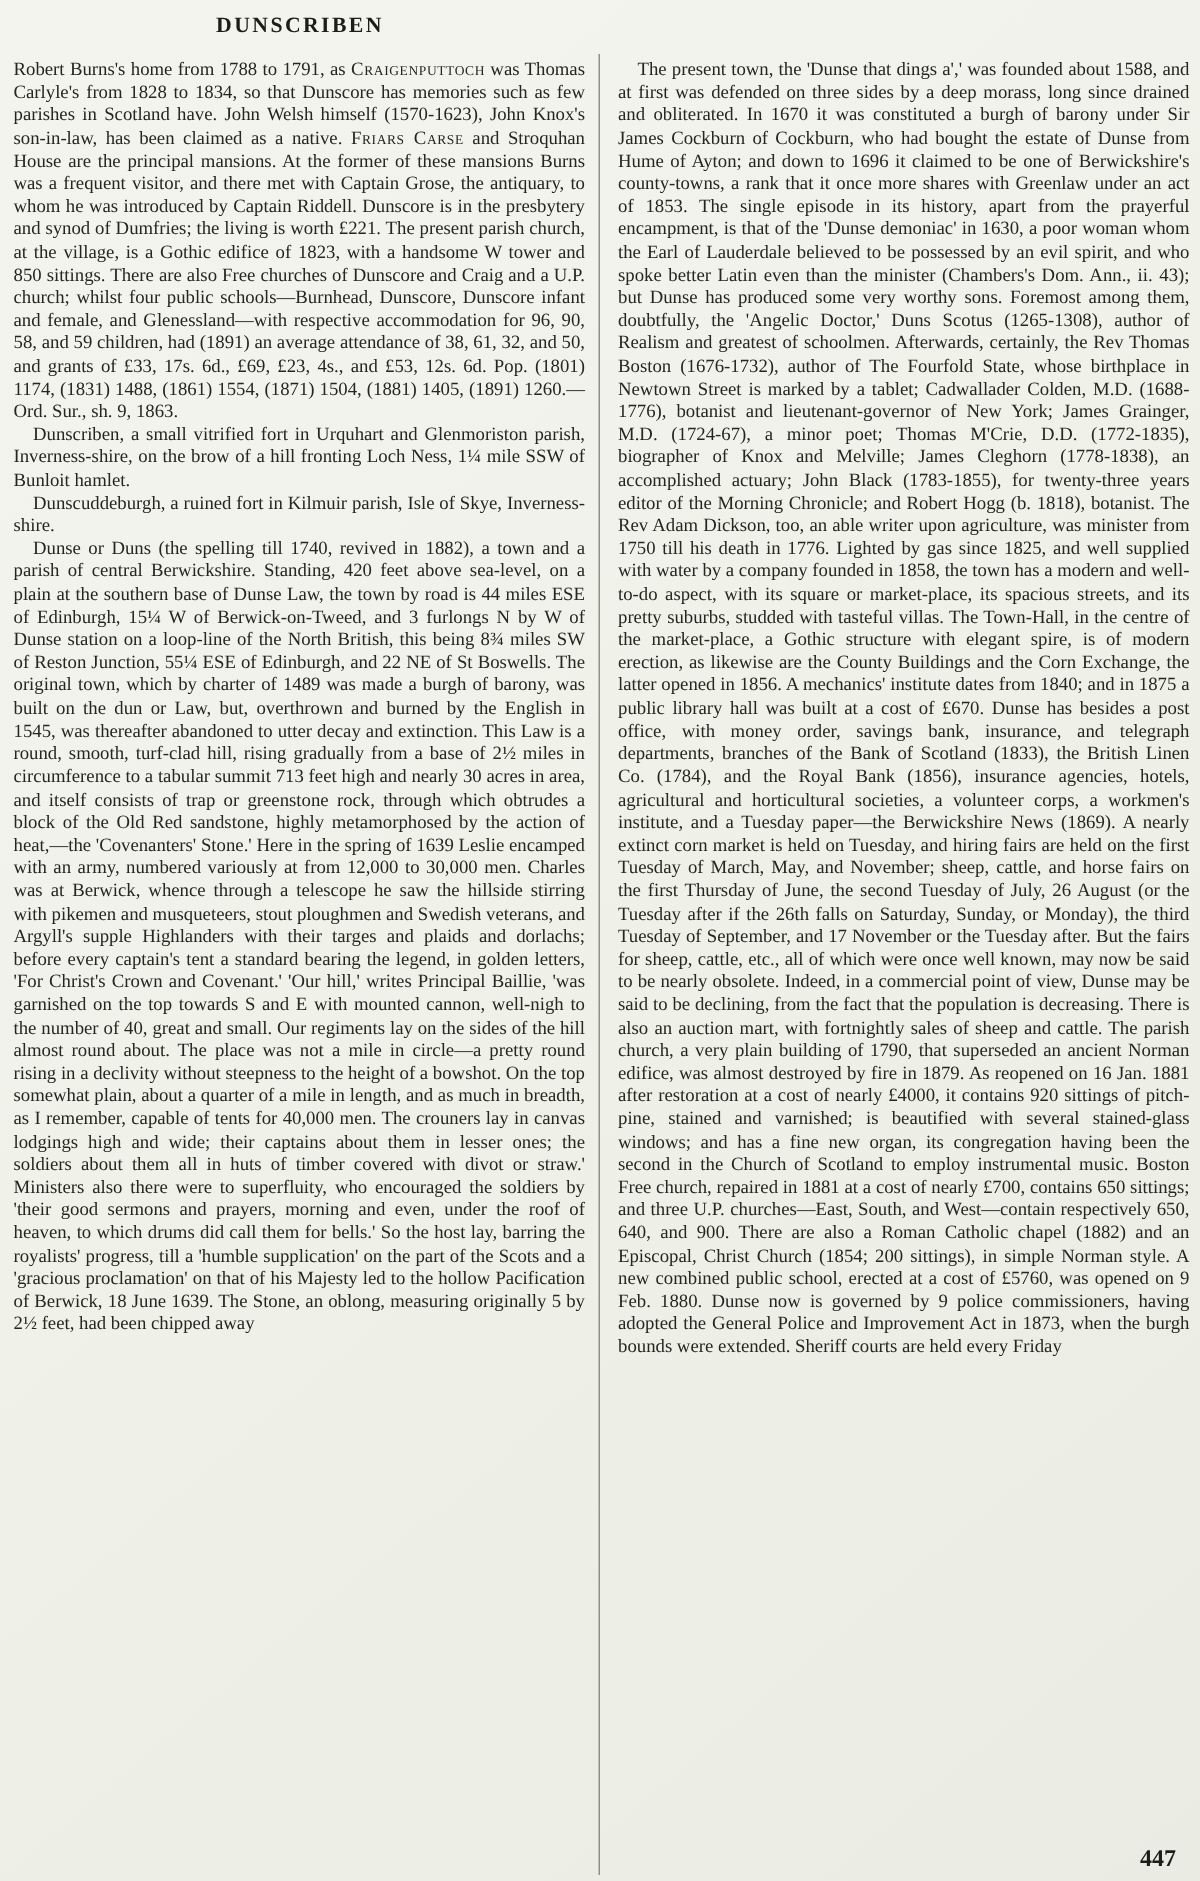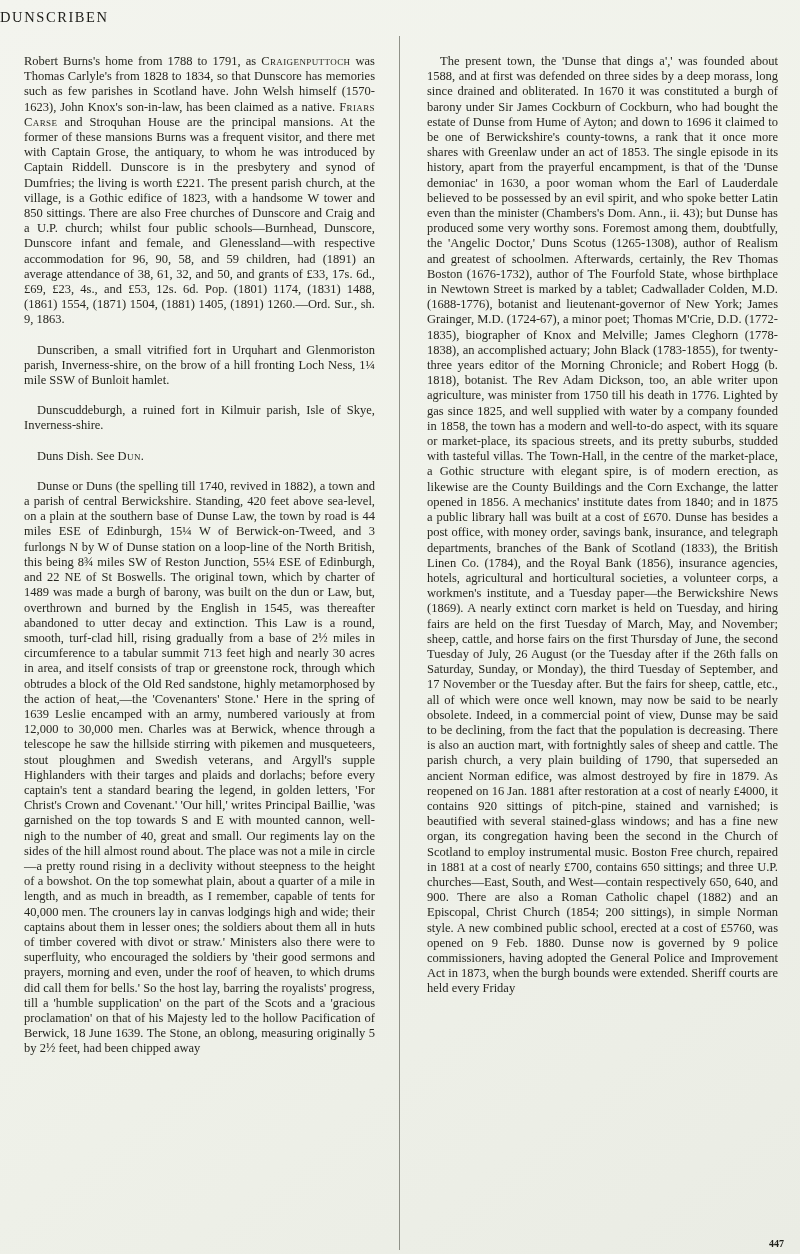--- a/index.html
+++ b/index.html
@@ -15,21 +15,22 @@
     color: #24241f;
     overflow: hidden;
   }
   .running-heads {
     display: flex;
     padding-top: 9px;
     height: 26px;
   }
   .running-head {
     width: 50%;
-    font-weight: normal;
+    text-align: center;
+    font-weight: bold;
     font-size: 14.5px;
     letter-spacing: 1.6px;
     color: #1c1c18;
   }
   .divider {
     position: absolute;
     top: 36px; bottom: 4px;
     left: 399px; width: 1px;
     background: #8f9188;
   }
@@ -43,50 +44,49 @@
     width: 400px;
     font-size: 12.5px;
     line-height: 15.2px;
     text-align: justify;
     hyphens: auto;
     -webkit-hyphens: auto;
     color: #26261f;
   }
   .col.left  { padding: 0 10px 0 9px; }
   .col.right { padding: 0 7px 0 12px; }
-  p.para { margin: 15px; }
+  p.para { margin: 0; }
   p.para.indent { text-indent: 13px; }
   .bold { font-weight: normal; }
   .italic { }
   .smallcaps { font-variant: small-caps; letter-spacing: 0.4px; }
   .page-number {
     position: absolute;
     right: 16px; bottom: 5px;
-    font-size: 10px;
+    font-size: 16px;
     font-weight: bold;
     color: #1e1e19;
   }
 </style>
 </head>
 <body>
 
 <div class="page">
 
   <div class="running-heads">
     <div class="running-head">DUNSCRIBEN</div>
   </div>
 
   <div class="divider"></div>
 
   <div class="columns">
     <div class="col left">
         <p class="para"><span>Robert Burns's home from 1788 to 1791, as </span><span class="smallcaps">Craigenputtoch</span><span> was Thomas Carlyle's from 1828 to 1834, so that Dunscore has memories such as few parishes in Scotland have. John Welsh himself (1570-1623), John Knox's son-in-law, has been claimed as a native. </span><span class="smallcaps">Friars Carse</span><span> and Stroquhan House are the principal mansions. At the former of these mansions Burns was a frequent visitor, and there met with Captain Grose, the antiquary, to whom he was introduced by Captain Riddell. Dunscore is in the presbytery and synod of Dumfries; the living is worth £221. The present parish church, at the village, is a Gothic edifice of 1823, with a handsome W tower and 850 sittings. There are also Free churches of Dunscore and Craig and a U.P. church; whilst four public schools—Burnhead, Dunscore, Dunscore infant and female, and Glenessland—with respective accommodation for 96, 90, 58, and 59 children, had (1891) an average attendance of 38, 61, 32, and 50, and grants of £33, 17s. 6d., £69, £23, 4s., and £53, 12s. 6d. Pop. (1801) 1174, (1831) 1488, (1861) 1554, (1871) 1504, (1881) 1405, (1891) 1260.—</span><span class="italic">Ord. Sur.</span><span>, sh. 9, 1863.</span></p>
         <p class="para indent"><span class="bold">Dunscriben,</span><span> a small vitrified fort in Urquhart and Glenmoriston parish, Inverness-shire, on the brow of a hill fronting Loch Ness, 1¼ mile SSW of Bunloit hamlet.</span></p>
         <p class="para indent"><span class="bold">Dunscuddeburgh,</span><span> a ruined fort in Kilmuir parish, Isle of Skye, Inverness-shire.</span></p>
-        <p class="para indent"><span class="bold">Duns Dish.</span><span> See </span><span class="smallcaps">Dun</span><span>.</span></p>
         <p class="para indent"><span class="bold">Dunse or Duns</span><span> (the spelling till 1740, revived in 1882), a town and a parish of central Berwickshire. Standing, 420 feet above sea-level, on a plain at the southern base of Dunse Law, the town by road is 44 miles ESE of Edinburgh, 15¼ W of Berwick-on-Tweed, and 3 furlongs N by W of Dunse station on a loop-line of the North British, this being 8¾ miles SW of Reston Junction, 55¼ ESE of Edinburgh, and 22 NE of St Boswells. The original town, which by charter of 1489 was made a burgh of barony, was built on the </span><span class="italic">dun</span><span> or Law, but, overthrown and burned by the English in 1545, was thereafter abandoned to utter decay and extinction. This Law is a round, smooth, turf-clad hill, rising gradually from a base of 2½ miles in circumference to a tabular summit 713 feet high and nearly 30 acres in area, and itself consists of trap or greenstone rock, through which obtrudes a block of the Old Red sandstone, highly metamorphosed by the action of heat,—the 'Covenanters' Stone.' Here in the spring of 1639 Leslie encamped with an army, numbered variously at from 12,000 to 30,000 men. Charles was at Berwick, whence through a telescope he saw the hillside stirring with pikemen and musqueteers, stout ploughmen and Swedish veterans, and Argyll's supple Highlanders with their targes and plaids and dorlachs; before every captain's tent a standard bearing the legend, in golden letters, 'For Christ's Crown and Covenant.' 'Our hill,' writes Principal Baillie, 'was garnished on the top towards S and E with mounted cannon, well-nigh to the number of 40, great and small. Our regiments lay on the sides of the hill almost round about. The place was not a mile in circle—a pretty round rising in a declivity without steepness to the height of a bowshot. On the top somewhat plain, about a quarter of a mile in length, and as much in breadth, as I remember, capable of tents for 40,000 men. The crouners lay in canvas lodgings high and wide; their captains about them in lesser ones; the soldiers about them all in huts of timber covered with divot or straw.' Ministers also there were to superfluity, who encouraged the soldiers by 'their good sermons and prayers, morning and even, under the roof of heaven, to which drums did call them for bells.' So the host lay, barring the royalists' progress, till a 'humble supplication' on the part of the Scots and a 'gracious proclamation' on that of his Majesty led to the hollow Pacification of Berwick, 18 June 1639. The Stone, an oblong, measuring originally 5 by 2½ feet, had been chipped away</span></p>
       </div>
     <div class="col right">
         <p class="para indent"><span>The present town, the 'Dunse that dings a',' was founded about 1588, and at first was defended on three sides by a deep morass, long since drained and obliterated. In 1670 it was constituted a burgh of barony under Sir James Cockburn of Cockburn, who had bought the estate of Dunse from Hume of Ayton; and down to 1696 it claimed to be one of Berwickshire's county-towns, a rank that it once more shares with Greenlaw under an act of 1853. The single episode in its history, apart from the prayerful encampment, is that of the 'Dunse demoniac' in 1630, a poor woman whom the Earl of Lauderdale believed to be possessed by an evil spirit, and who spoke better Latin even than the minister (Chambers's </span><span class="italic">Dom. Ann.</span><span>, ii. 43); but Dunse has produced some very worthy sons. Foremost among them, doubtfully, the 'Angelic Doctor,' Duns Scotus (1265-1308), author of </span><span class="italic">Realism</span><span> and greatest of schoolmen. Afterwards, certainly, the Rev Thomas Boston (1676-1732), author of </span><span class="italic">The Fourfold State</span><span>, whose birthplace in Newtown Street is marked by a tablet; Cadwallader Colden, M.D. (1688-1776), botanist and lieutenant-governor of New York; James Grainger, M.D. (1724-67), a minor poet; Thomas M'Crie, D.D. (1772-1835), biographer of Knox and Melville; James Cleghorn (1778-1838), an accomplished actuary; John Black (1783-1855), for twenty-three years editor of the </span><span class="italic">Morning Chronicle</span><span>; and Robert Hogg (b. 1818), botanist. The Rev Adam Dickson, too, an able writer upon agriculture, was minister from 1750 till his death in 1776. Lighted by gas since 1825, and well supplied with water by a company founded in 1858, the town has a modern and well-to-do aspect, with its square or market-place, its spacious streets, and its pretty suburbs, studded with tasteful villas. The Town-Hall, in the centre of the market-place, a Gothic structure with elegant spire, is of modern erection, as likewise are the County Buildings and the Corn Exchange, the latter opened in 1856. A mechanics' institute dates from 1840; and in 1875 a public library hall was built at a cost of £670. Dunse has besides a post office, with money order, savings bank, insurance, and telegraph departments, branches of the Bank of Scotland (1833), the British Linen Co. (1784), and the Royal Bank (1856), insurance agencies, hotels, agricultural and horticultural societies, a volunteer corps, a workmen's institute, and a Tuesday paper—the </span><span class="italic">Berwickshire News</span><span> (1869). A nearly extinct corn market is held on Tuesday, and hiring fairs are held on the first Tuesday of March, May, and November; sheep, cattle, and horse fairs on the first Thursday of June, the second Tuesday of July, 26 August (or the Tuesday after if the 26th falls on Saturday, Sunday, or Monday), the third Tuesday of September, and 17 November or the Tuesday after. But the fairs for sheep, cattle, etc., all of which were once well known, may now be said to be nearly obsolete. Indeed, in a commercial point of view, Dunse may be said to be declining, from the fact that the population is decreasing. There is also an auction mart, with fortnightly sales of sheep and cattle. The parish church, a very plain building of 1790, that superseded an ancient Norman edifice, was almost destroyed by fire in 1879. As reopened on 16 Jan. 1881 after restoration at a cost of nearly £4000, it contains 920 sittings of pitch-pine, stained and varnished; is beautified with several stained-glass windows; and has a fine new organ, its congregation having been the second in the Church of Scotland to employ instrumental music. Boston Free church, repaired in 1881 at a cost of nearly £700, contains 650 sittings; and three U.P. churches—East, South, and West—contain respectively 650, 640, and 900. There are also a Roman Catholic chapel (1882) and an Episcopal, Christ Church (1854; 200 sittings), in simple Norman style. A new combined public school, erected at a cost of £5760, was opened on 9 Feb. 1880. Dunse now is governed by 9 police commissioners, having adopted the General Police and Improvement Act in 1873, when the burgh bounds were extended. Sheriff courts are held every Friday</span></p>
       </div>
   </div>
 
   <div class="page-number">447</div>
 
 </div>

